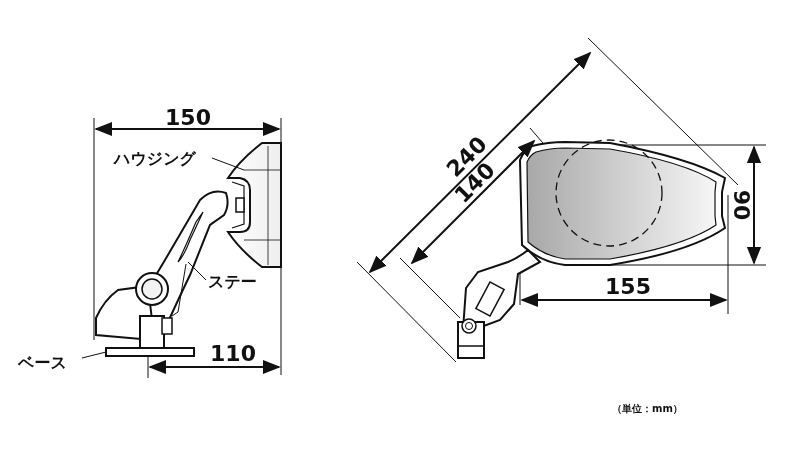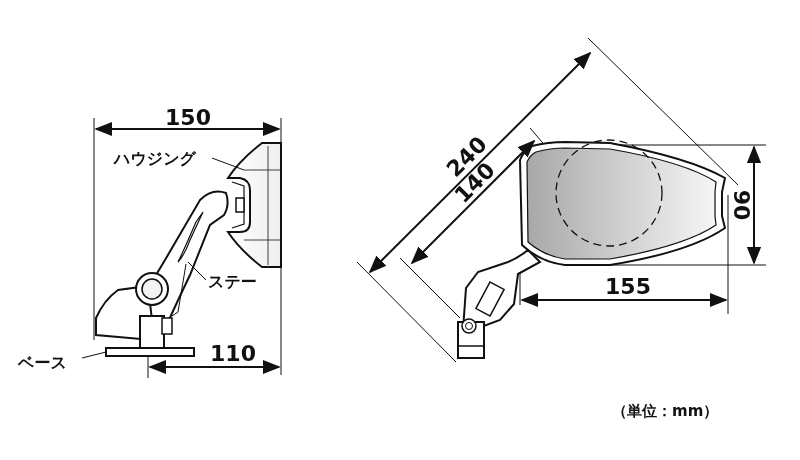--- a/index.html
+++ b/index.html
@@ -1,20 +1,20 @@
 <!DOCTYPE html>
 <html><head>
 <meta charset="utf-8">
 <style>
   html, body { margin: 0; padding: 0; background: #ffffff; }
   body { width: 800px; height: 460px; position: relative; overflow: hidden; font-family: "DejaVu Sans", sans-serif; }
   svg { position: absolute; left: 0; top: 0; }
   .dim { font-family: "DejaVu Sans", sans-serif; font-weight: bold; font-size: 22px; fill: #111; }
   .lbl { font-family: "DejaVu Sans", sans-serif; font-weight: bold; font-size: 16px; fill: #111; }
-  .unit { position: absolute; left: 612px; top: 402px; font-size: 15px; font-weight: bold; color: #111; font-family: "DejaVu Sans", sans-serif; }
+  .unit { position: absolute; left: 612px; top: 402px; font-size: 10px; font-weight: bold; color: #111; font-family: "DejaVu Sans", sans-serif; }
 </style>
 </head>
 <body>
 
 <svg width="800" height="460" viewBox="0 0 800 460">
   <defs>
     <marker id="arr" viewBox="0 0 10 10" refX="9" refY="5" markerWidth="9" markerHeight="9" orient="auto-start-reverse">
       <path d="M0,1 L10,5 L0,9 z" fill="#111"></path>
     </marker>
     <linearGradient id="mg" x1="0" y1="0" x2="1" y2="0">

